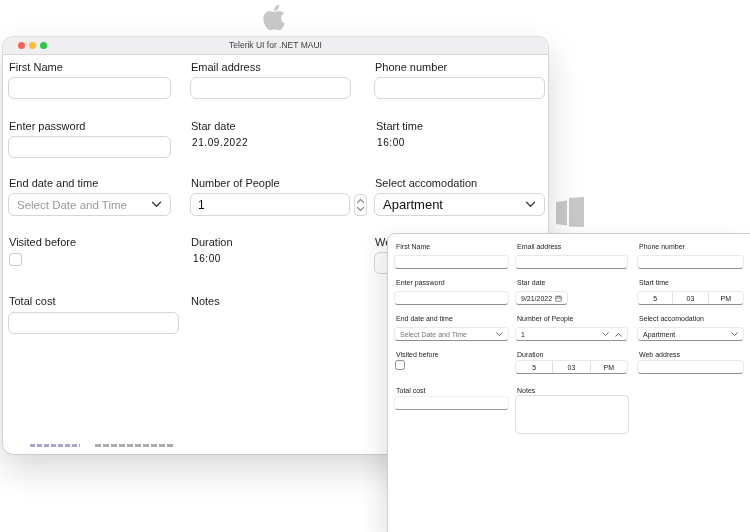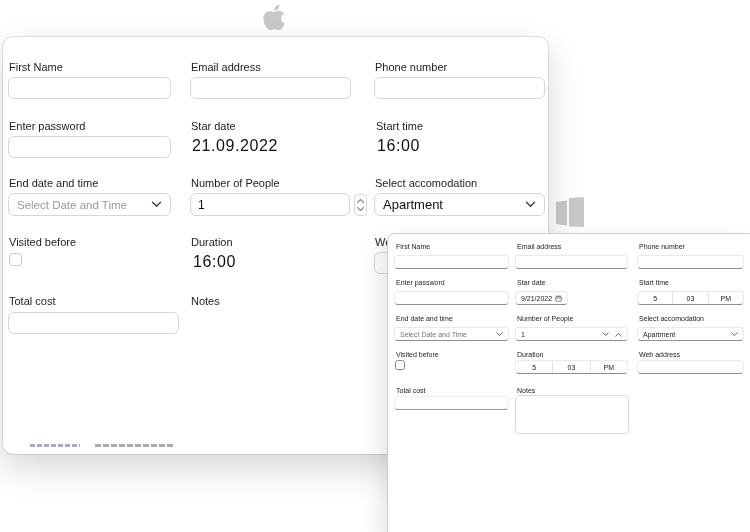--- a/index.html
+++ b/index.html
@@ -13,21 +13,21 @@
   .mac-window{position:absolute;left:3px;top:37px;width:545px;height:417px;background:#fff;
     border-radius:10px;box-shadow:0 0 0 1px rgba(0,0,0,.10),0 14px 34px rgba(0,0,0,.16);z-index:1;}
   .mac-titlebar{position:absolute;left:0;top:0;right:0;height:17px;background:#efeef0;
     border-bottom:1px solid #d8d7d9;border-radius:10px 10px 0 0;}
   .dot{position:absolute;top:5px;width:7px;height:7px;border-radius:50%;}
   .mac-title{position:absolute;left:0;right:0;top:3px;text-align:center;font-size:8.5px;color:#3d3d3f;}
   .mac-label{position:absolute;font-size:11px;color:#1d1d1f;white-space:nowrap;}
   .mac-input{position:absolute;height:22px;border:1px solid #d5d5da;border-radius:6px;background:#fff;
     box-sizing:border-box;font-size:12px;color:#111;padding:0 7px;outline:none;
     font-family:"Liberation Sans","DejaVu Sans",sans-serif;}
-  .mac-value{position:absolute;font-size:16px;color:#0f0f10;letter-spacing:.6px;white-space:nowrap;}
+  .mac-value{position:absolute;font-size:10px;color:#0f0f10;letter-spacing:.6px;white-space:nowrap;}
   .mac-select{display:flex;align-items:center;justify-content:space-between;padding:0 8px;}
   .mac-placeholder{font-size:11.5px;color:#98989e;}
   .mac-selected{font-size:13px;color:#0f0f10;}
   .mac-stepper{position:absolute;width:13px;height:22px;border:1px solid #d5d5da;border-radius:4px;
     box-sizing:border-box;display:flex;flex-direction:column;align-items:center;justify-content:center;background:#fff;}
   .mac-check{appearance:none;-webkit-appearance:none;position:absolute;width:13px;height:13px;
     border:1.5px solid #c7c7cc;border-radius:3.5px;background:#fff;margin:0;}
   .foot-mark{position:absolute;height:3px;opacity:.75;}
   .fm1{background:repeating-linear-gradient(90deg,#8d8bc0 0 5px,transparent 5px 7px);}
   .fm2{background:repeating-linear-gradient(90deg,#8f8f8f 0 6px,transparent 6px 8px);}
@@ -58,20 +58,26 @@
 <svg class="logo" style="left: 261px; top: 3px; color: rgb(200, 200, 200);" width="26" height="29" viewBox="0 0 384 512">
   <path fill="currentColor" d="M318.7 268.7c-.2-36.7 16.4-64.4 50-84.8-18.8-26.9-47.2-41.7-84.7-44.6-35.5-2.8-74.3 20.7-88.5 20.7-15 0-49.4-19.7-76.4-19.7C63.3 141.2 4 184.8 4 273.5q0 39.3 14.4 81.2c12.8 36.7 59 126.7 107.2 125.2 25.2-.6 43-17.9 75.8-17.9 31.8 0 48.3 17.9 76.4 17.9 48.6-.7 90.4-82.5 102.6-119.3-65.2-30.7-61.7-90-61.7-91.9zm-56.6-164.2c27.3-32.4 24.8-61.9 24-72.5-24.1 1.4-52 16.4-67.9 34.9-17.5 19.8-27.8 44.3-25.6 71.9 26.1 2 49.9-11.4 69.5-34.3z"></path>
 </svg>
 
 <svg class="logo" style="left: 554px; top: 194px; color: rgb(200, 200, 200);" width="32" height="34" viewBox="0 0 32 34">
   <polygon fill="currentColor" points="2,8 13,6.5 13,31.5 2,30"></polygon>
   <polygon fill="currentColor" points="15,4 30,3 30,33 15,32.5"></polygon>
 </svg>
 
 <div class="mac-window">
+  <div class="mac-titlebar">
+    <span class="dot" style="left: 15px; background: rgb(255, 95, 87);"></span>
+    <span class="dot" style="left: 26px; background: rgb(254, 188, 46);"></span>
+    <span class="dot" style="left: 37px; background: rgb(40, 200, 64);"></span>
+    <div class="mac-title">Telerik UI for .NET MAUI</div>
+  </div>
 
   <div class="mac-label" style="left:6px;top:24px;">First Name</div>
   <input class="mac-input" style="left: 5px; top: 40px; width: 163px;">
   <div class="mac-label" style="left:188px;top:24px;">Email address</div>
   <input class="mac-input" style="left: 187px; top: 40px; width: 161px;">
   <div class="mac-label" style="left:372px;top:24px;">Phone number</div>
   <input class="mac-input" style="left: 371px; top: 40px; width: 171px;">
 
   <div class="mac-label" style="left:6px;top:83px;">Enter password</div>
   <input class="mac-input" style="left: 5px; top: 99px; width: 163px;" type="password">

